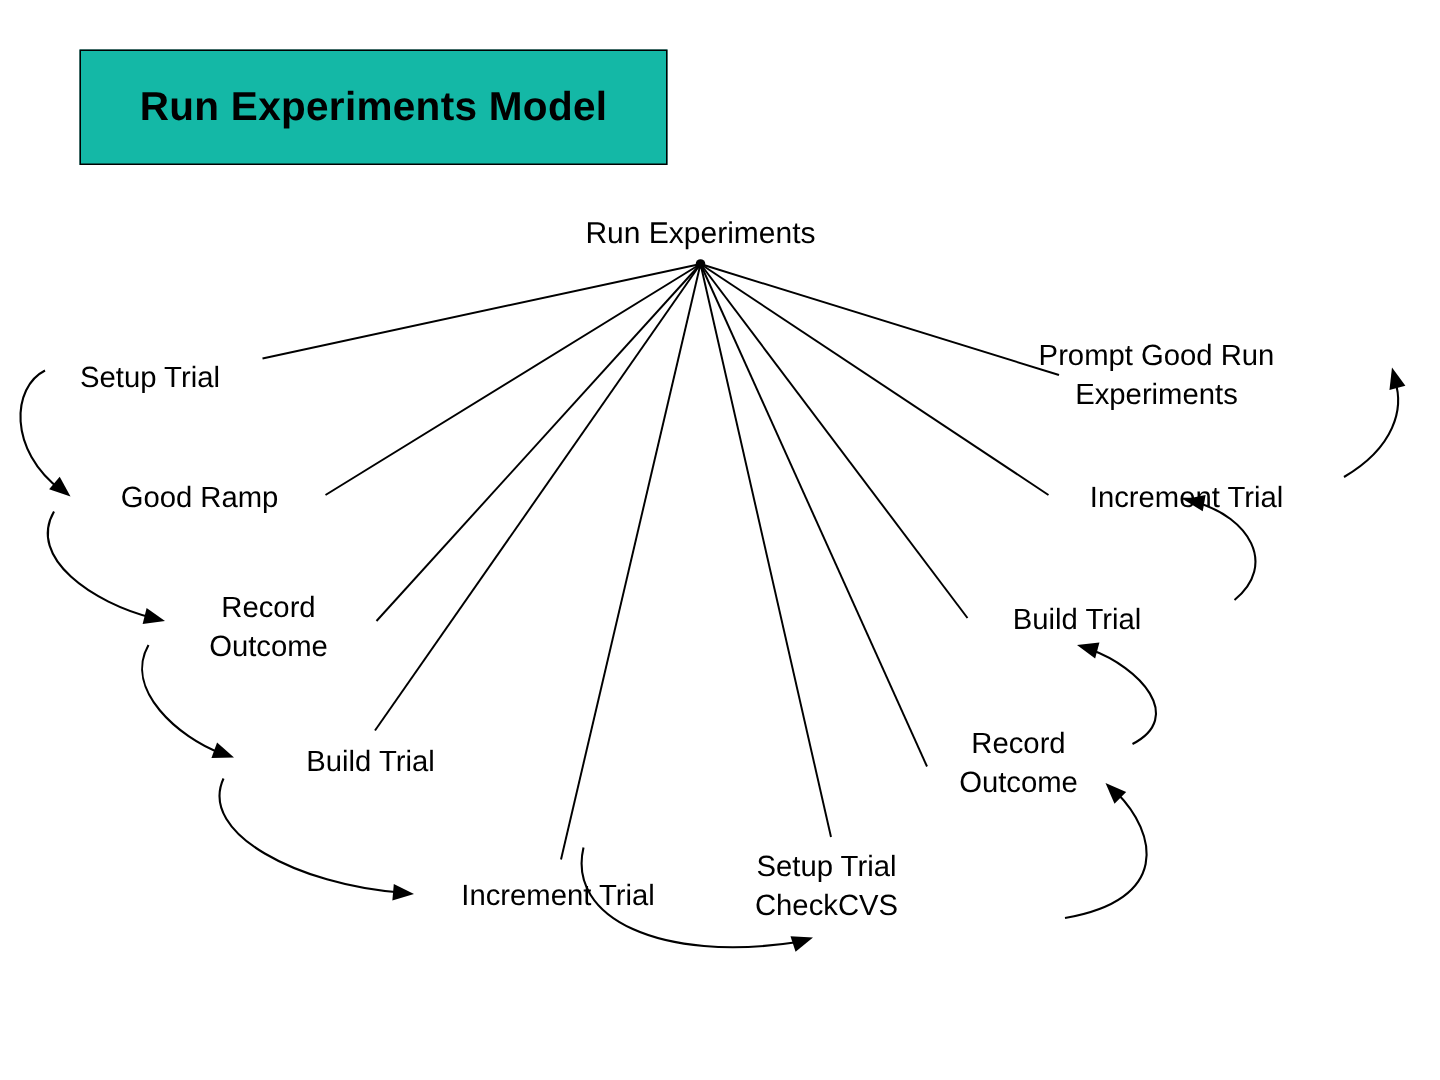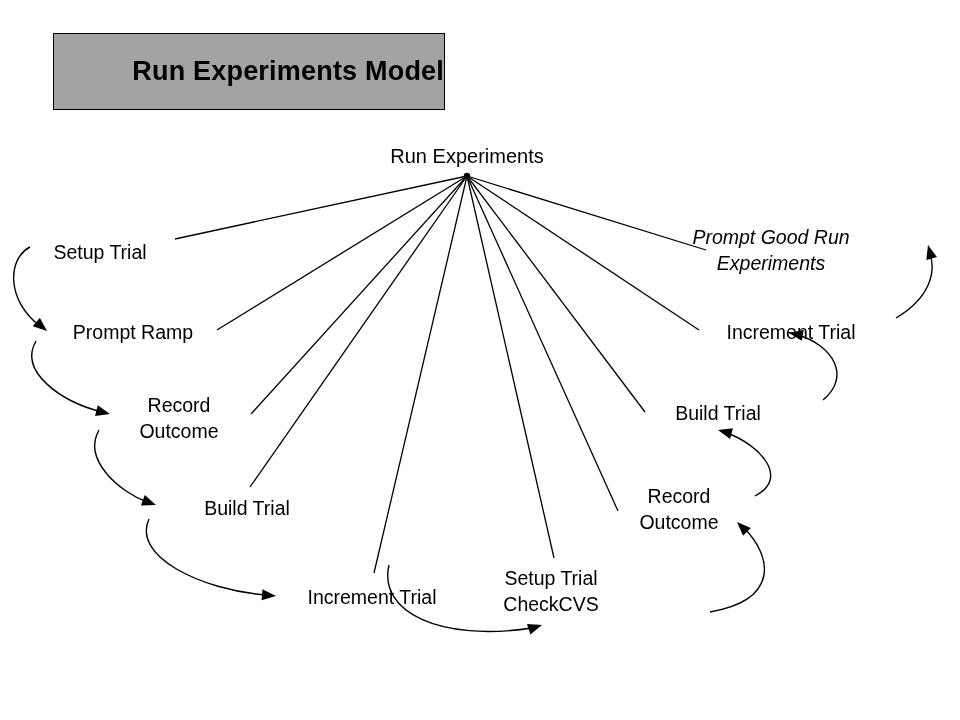--- a/index.html
+++ b/index.html
@@ -23,26 +23,26 @@
     top: 0;
     width: 960px;
     height: 720px;
   }
   .title-box {
     position: absolute;
     left: 53px;
     top: 33px;
     width: 392px;
     height: 77px;
-    background: #a3a3a3;
+    background: #14b8a6;
     border: 1px solid #000000;
     box-sizing: border-box;
     display: flex;
     align-items: center;
-    justify-content: flex-end;
+    justify-content: center;
   }
   .title-text {
     font-size: 27px;
     font-weight: bold;
     color: #000000;
     letter-spacing: 0.2px;
     white-space: nowrap;
   }
   .node-label {
     position: absolute;
@@ -106,28 +106,28 @@
   </svg>
 
   <div class="title-box">
     <span class="title-text">Run Experiments Model</span>
   </div>
 
   <div class="node-label root" style="left:467px; top:156px;text-align:right;">Run Experiments</div>
 
   <div id="node-labels">
       <div class="node-label" style="left: 100px; top: 252px;">Setup Trial</div>
-      <div class="node-label" style="left: 133px; top: 332px;">Prompt Ramp</div>
+      <div class="node-label" style="left: 133px; top: 332px;">Good Ramp</div>
       <div class="node-label" style="left: 179px; top: 418px;">Record
 Outcome</div>
       <div class="node-label" style="left: 247px; top: 508px;">Build Trial</div>
       <div class="node-label" style="left: 372px; top: 597px;">Increment Trial</div>
       <div class="node-label" style="left: 551px; top: 591px;">Setup Trial
 CheckCVS</div>
       <div class="node-label" style="left: 679px; top: 509px;">Record
 Outcome</div>
       <div class="node-label" style="left: 718px; top: 413px;">Build Trial</div>
       <div class="node-label" style="left: 791px; top: 332px;">Increment Trial</div>
-      <div class="node-label" style="left: 771px; top: 250px; font-style: italic;">Prompt Good Run
+      <div class="node-label" style="left: 771px; top: 250px;">Prompt Good Run
 Experiments</div>
     </div>
 
 </div>
 
 </body></html>

